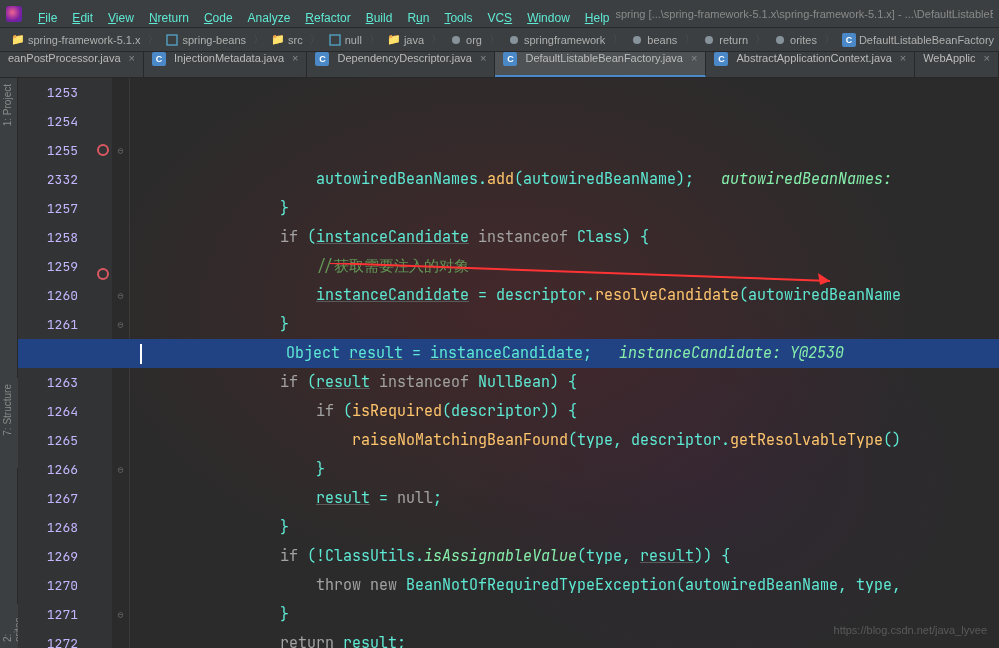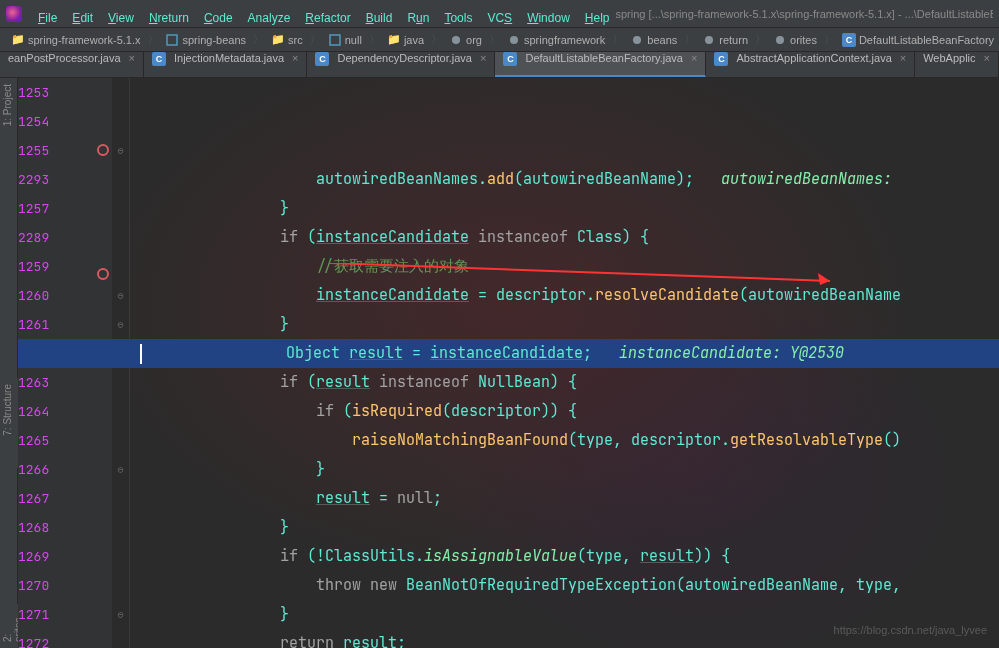--- a/index.html
+++ b/index.html
@@ -141,22 +141,23 @@
   content: "";
   position: absolute;
   inset: 0;
   background: radial-gradient(ellipse 600px 400px at 50% 40%, rgba(140,30,40,0.25) 0%, transparent 70%),
               radial-gradient(ellipse 400px 300px at 70% 70%, rgba(80,20,90,0.15) 0%, transparent 70%);
   pointer-events: none;
 }
 .gutter {
   width: 76px;
   background: #313335;
+  text-align: right;
   padding-right: 16px;
-  color: #d946ef;
+  color: #c4b5fd;
   flex-shrink: 0;
   position: relative;
   z-index: 1;
 }
 .gutter .ln { height: 29px; font-size: 13px; }
 .bp-col {
   width: 18px;
   background: #313335;
   flex-shrink: 0;
   position: relative;
@@ -380,23 +381,23 @@
 </div>
 <div class="sidebar-bottom" style="bottom:0; height:44px; position:absolute; left:0; width:18px;">
   <div class="sidebar-tab2">2: orites</div>
 </div>
 
 <div class="editor">
   <div class="gutter">
       <div class="ln">1253</div>
       <div class="ln">1254</div>
       <div class="ln">1255</div>
-      <div class="ln">2293</div>
+      <div class="ln">2332</div>
       <div class="ln">1257</div>
-      <div class="ln">2289</div>
+      <div class="ln">1258</div>
       <div class="ln">1259</div>
       <div class="ln">1260</div>
       <div class="ln">1261</div>
       <div class="ln">1262</div>
       <div class="ln">1263</div>
       <div class="ln">1264</div>
       <div class="ln">1265</div>
       <div class="ln">1266</div>
       <div class="ln">1267</div>
       <div class="ln">1268</div>

